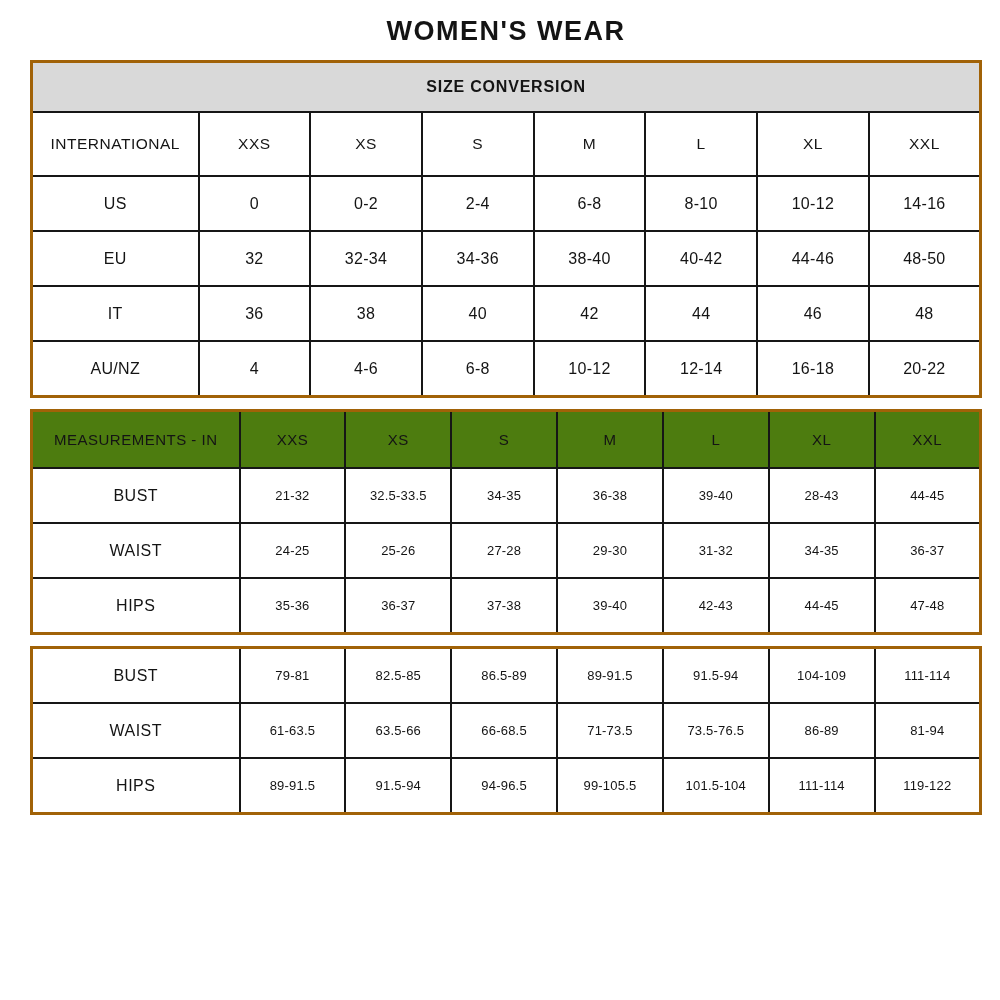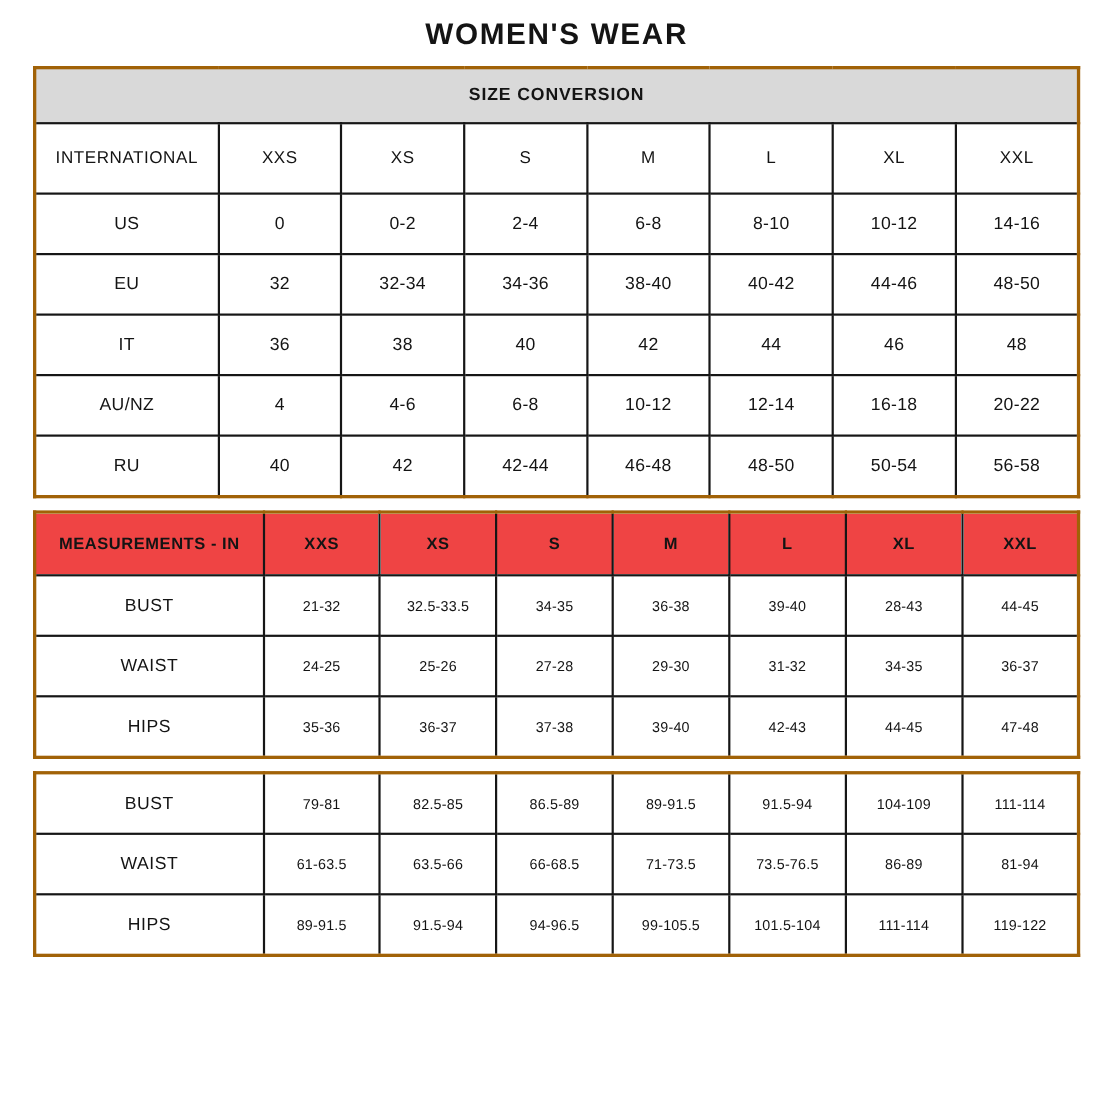--- a/index.html
+++ b/index.html
@@ -53,22 +53,22 @@
     letter-spacing: 0.5px;
   }
   .tbl-conv .data-row th,
   .tbl-conv .data-row td {
     height: 53px;
     font-size: 16px;
     letter-spacing: 0.3px;
   }
   
   .tbl-meas .size-hdr th {
-    background: #ef4444;
-    font-weight: bold;
+    background: #4d7c0f;
+    font-weight: normal;
     height: 55px;
     font-size: 15px;
     letter-spacing: 0.5px;
   }
   .tbl-meas .data-row th {
     height: 53px;
     font-size: 16px;
     letter-spacing: 0.5px;
   }
   .tbl-meas .data-row td {
@@ -136,30 +136,20 @@
         </tr>
         <tr class="data-row">
           <th>AU/NZ</th>
           <td>4</td>
           <td>4-6</td>
           <td>6-8</td>
           <td>10-12</td>
           <td>12-14</td>
           <td>16-18</td>
           <td>20-22</td>
-        </tr>
-        <tr class="data-row">
-          <th>RU</th>
-          <td>40</td>
-          <td>42</td>
-          <td>42-44</td>
-          <td>46-48</td>
-          <td>48-50</td>
-          <td>50-54</td>
-          <td>56-58</td>
         </tr>
       </tbody>
   </table>
 
   <table class="tbl tbl-meas">
     <colgroup>
       <col style="width:208px">
       <col span="7">
     </colgroup>
     <tbody>

